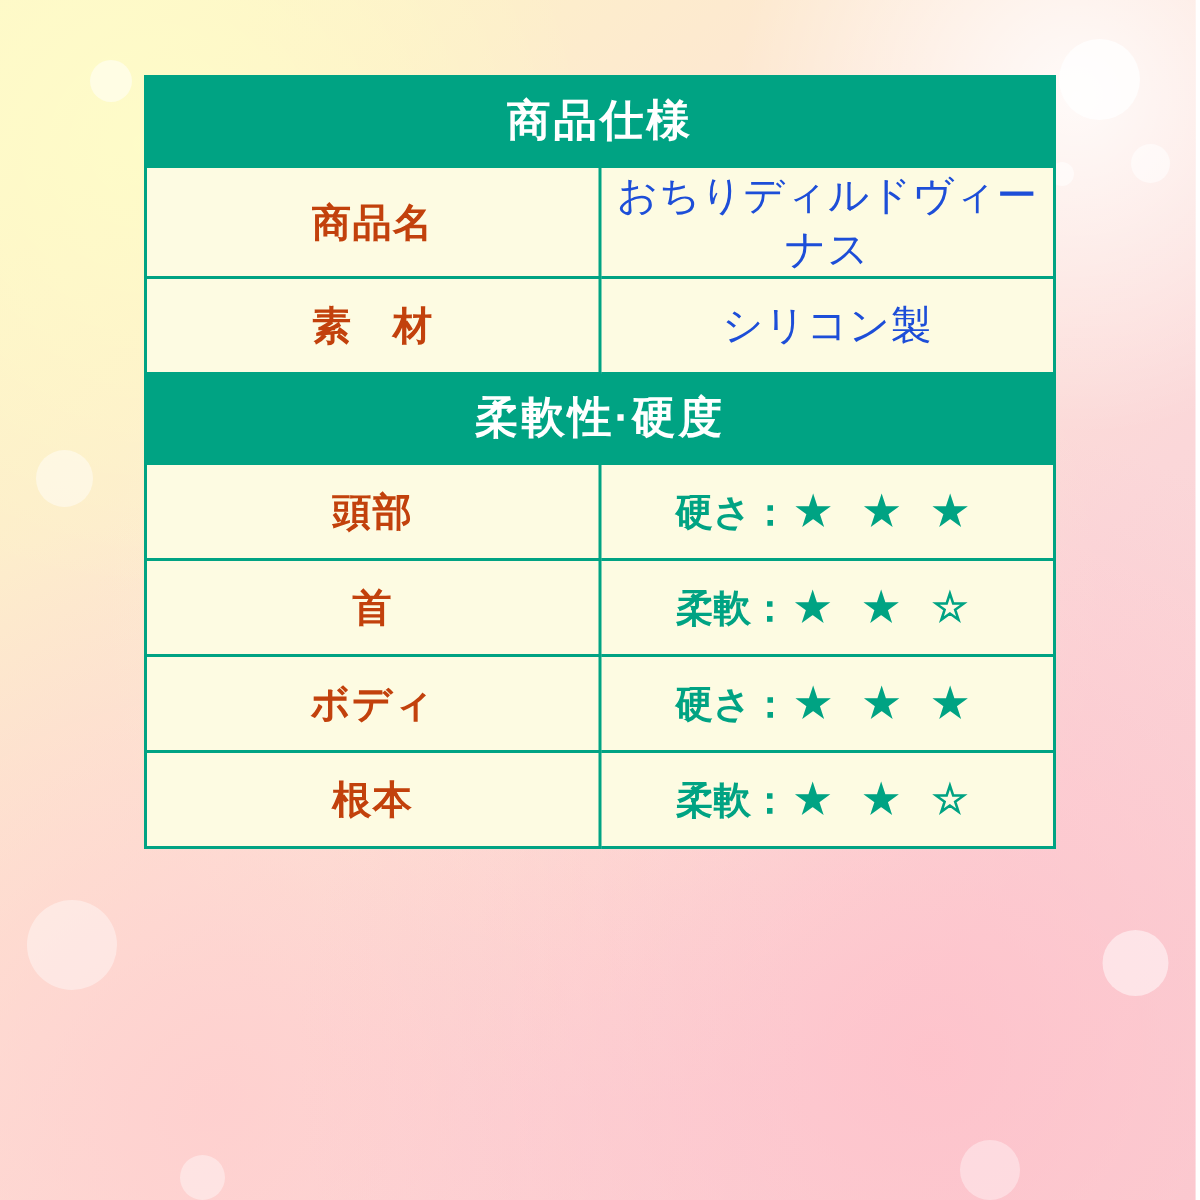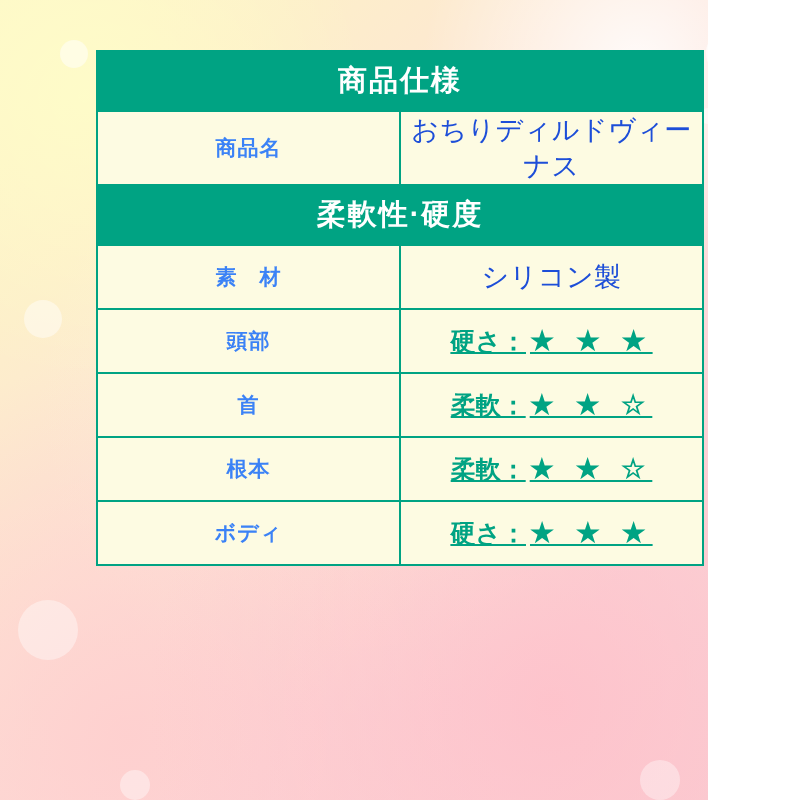--- a/index.html
+++ b/index.html
@@ -7,21 +7,21 @@
     padding: 0;
   }
   body {
     width: 800px;
     height: 800px;
     font-family: "Liberation Sans", sans-serif;
     overflow: hidden;
   }
   .page {
     position: relative;
-    width: 708px;
+    width: 797px;
     height: 800px;
     background:
       radial-gradient(circle at 90% 8%, rgba(255,255,255,0.85) 0%, rgba(255,255,255,0) 22%),
       radial-gradient(circle at 12% 12%, rgba(255,255,200,0.75) 0%, rgba(255,255,210,0) 30%),
       radial-gradient(circle at 78% 88%, rgba(255,190,200,0.75) 0%, rgba(255,190,200,0) 45%),
       radial-gradient(circle at 18% 92%, rgba(255,205,205,0.8) 0%, rgba(255,205,205,0) 40%),
       radial-gradient(circle at 50% 50%, rgba(255,245,215,0.55) 0%, rgba(255,235,225,0) 60%),
       linear-gradient(135deg, #fdf6c8 0%, #fdeecb 22%, #fde3d6 45%, #fbd7d9 68%, #f9cfd4 100%);
   }
   
@@ -58,22 +58,22 @@
   .section-head {
     background: #00a383;
     color: #ffffff;
     font-size: 29px;
     font-weight: bold;
     height: 58px;
     letter-spacing: 2px;
   }
   .label-cell {
     background: #fdfbe2;
-    color: #3b82f6;
-    font-size: 21px;
+    color: #c2410c;
+    font-size: 26px;
     font-weight: bold;
     width: 256px;
     height: 62px;
     letter-spacing: 1px;
   }
   .value-cell {
     background: #fdfbe2;
     color: #1d4ed8;
     font-size: 27px;
     font-weight: normal;
@@ -84,21 +84,20 @@
   }
   .rating-cell {
     background: #fdfbe2;
     color: #00a383;
     font-size: 25px;
     font-weight: bold;
     text-align: left;
     padding-left: 17px;
     height: 62px;
     white-space: nowrap;
-    text-decoration: underline;
   }
   .rating-cell .stars {
     letter-spacing: 7px;
     font-size: 27px;
     margin-left: 4px;
   }
 </style>
 </head>
 <body>
 
@@ -116,38 +115,38 @@
   <table class="spec-table">
     <tbody>
       <tr>
         <td class="section-head" colspan="2">商品仕様</td>
       </tr>
       <tr>
         <td class="label-cell">商品名</td>
         <td class="value-cell">おちりディルドヴィーナス</td>
       </tr>
       <tr>
-        <td class="section-head" colspan="2">柔軟性·硬度</td>
+        <td class="label-cell">素　材</td>
+        <td class="value-cell" style="letter-spacing: 0.5px;">シリコン製</td>
       </tr>
 
       <tr>
-        <td class="label-cell">素　材</td>
-        <td class="value-cell" style="letter-spacing: 0.5px;">シリコン製</td>
+        <td class="section-head" colspan="2">柔軟性·硬度</td>
       </tr>
       <tr>
         <td class="label-cell">頭部</td>
         <td class="rating-cell"><span>硬さ：</span><span class="stars">★ ★ ★</span></td>
       </tr>
       <tr>
         <td class="label-cell">首</td>
         <td class="rating-cell"><span>柔軟：</span><span class="stars">★ ★ ☆</span></td>
       </tr>
       <tr>
+        <td class="label-cell">ボディ</td>
+        <td class="rating-cell"><span>硬さ：</span><span class="stars">★ ★ ★</span></td>
+      </tr>
+      <tr>
         <td class="label-cell">根本</td>
         <td class="rating-cell"><span>柔軟：</span><span class="stars">★ ★ ☆</span></td>
-      </tr>
-      <tr>
-        <td class="label-cell">ボディ</td>
-        <td class="rating-cell"><span>硬さ：</span><span class="stars">★ ★ ★</span></td>
       </tr>
     </tbody>
   </table>
 </div>
 
 </body></html>

